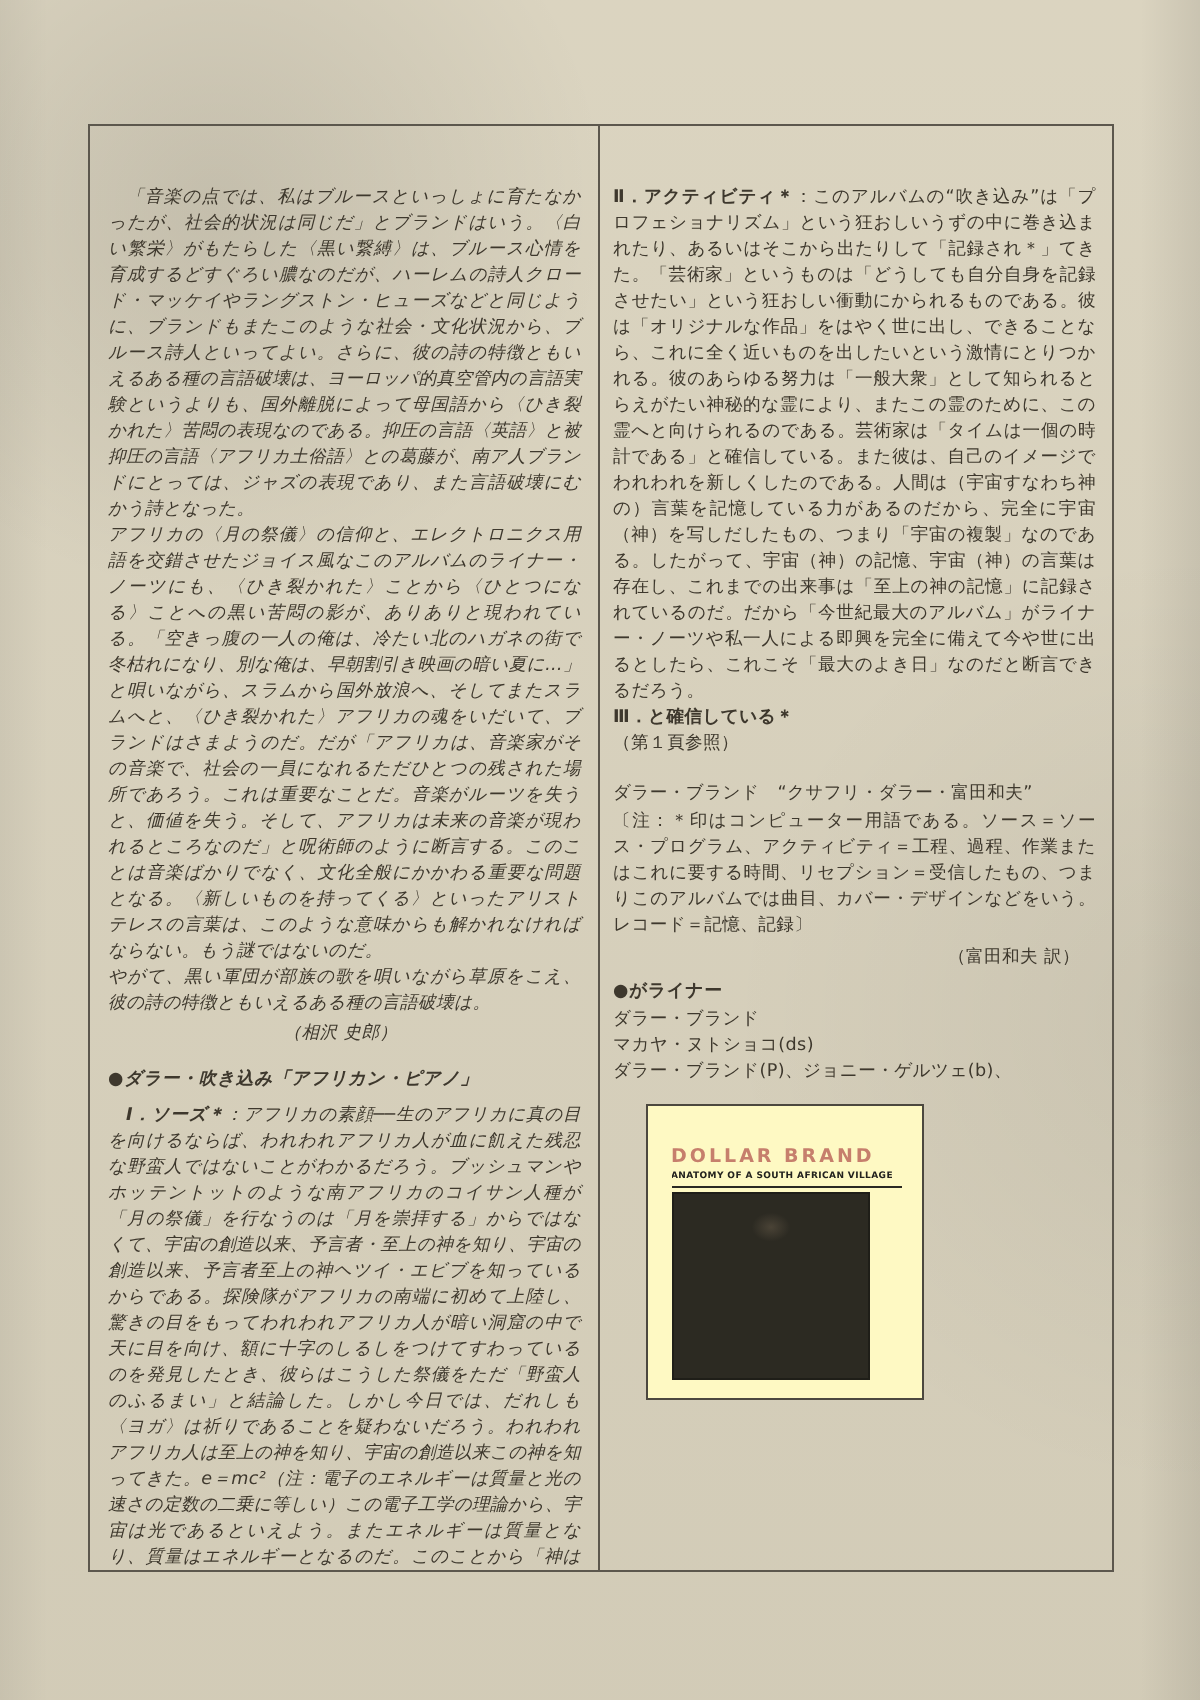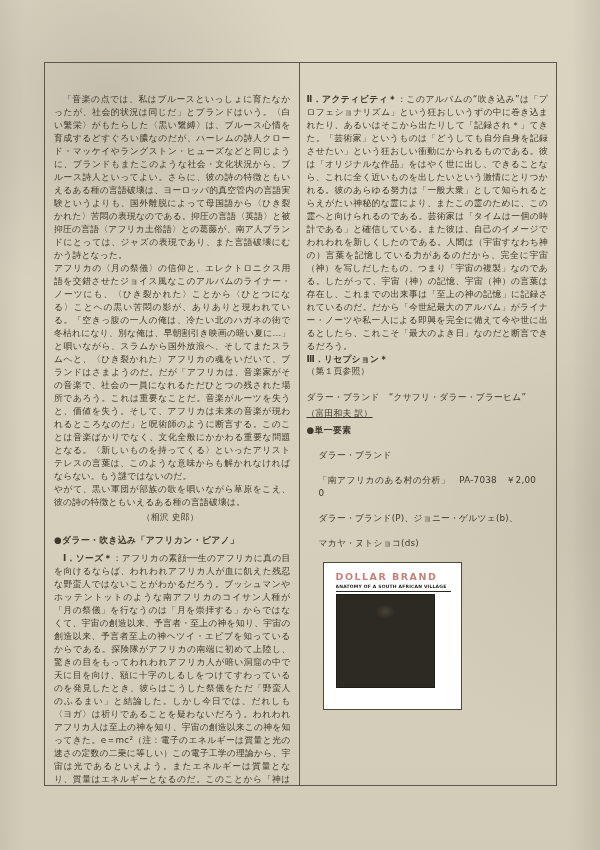--- a/index.html
+++ b/index.html
@@ -22,39 +22,39 @@
     border:1px solid #5c574d;
     display:flex;box-sizing:border-box;
     color:#3e382d;
   }
   .col{
     box-sizing:border-box;
     font-size:8.8px;line-height:13px;letter-spacing:0.2px;
     text-align:justify;word-break:break-all;
     overflow:hidden;
   }
-  .col-left{width:254px;padding:30px 8px 8px 9px;}
+  .col-left{width:254px;padding:30px 8px 8px 9px;font-style:italic;}
   .col-right{width:258px;border-left:1px solid #5c574d;padding:30px 8px 8px 7px;}
   p{margin:0;}
   .indent{text-indent:9px;}
   .sig{text-align:center;padding-right:4px;margin:2px 0 10px 0;}
   .head{font-weight:bold;margin:4px 0 5px 0;letter-spacing:0.4px;}
   b.lead{font-weight:bold;}
   .ref-line{margin:0 0 12px 0;font-family:Liberation Mono, monospace;}
   .quote-line{margin:0 0 1px 0;}
-  .translator{padding-right:8px;margin:3px 11px 4px 0;text-decoration:underline;}
-  .promo p{margin:12px;}
+  .translator{text-align:right;padding-right:8px;margin:3px 0 4px 0;}
+  .promo p{margin:0;}
   .promo .head{margin:2px 0 1px 0;}
   .album{
     margin:9px 0 0 16px;
     width:139px;height:148px;
-    background:#ffffff;
+    background:#fef9c3;
     border:1px solid #4c483f;
     box-sizing:border-box;
-    padding:8px 10px 0 12px;
+    padding:20px 10px 0 12px;
     position:relative;
   }
   .album-artist{
     color:#bd6a5e;font-weight:bold;font-size:9.5px;letter-spacing:1.5px;
     line-height:11px;opacity:0.85;white-space:nowrap;overflow:hidden;
   }
   .album-title{
     color:#23221e;font-weight:bold;font-size:4.5px;letter-spacing:0.2px;
     line-height:7px;white-space:nowrap;overflow:hidden;
     border-bottom:1px solid #2a2923;padding-bottom:1px;margin-top:1px;
@@ -79,31 +79,31 @@
     <p class="indent">「音楽の点では、私はブルースといっしょに育たなかったが、社会的状況は同じだ」とブランドはいう。〈白い繁栄〉がもたらした〈黒い繋縛〉は、ブルース心情を育成するどすぐろい膿なのだが、ハーレムの詩人クロード・マッケイやラングストン・ヒューズなどと同じように、ブランドもまたこのような社会・文化状況から、ブルース詩人といってよい。さらに、彼の詩の特徴ともいえるある種の言語破壊は、ヨーロッパ的真空管内の言語実験というよりも、国外離脱によって母国語から〈ひき裂かれた〉苦悶の表現なのである。抑圧の言語〈英語〉と被抑圧の言語〈アフリカ土俗語〉との葛藤が、南ア人ブランドにとっては、ジャズの表現であり、また言語破壊にむかう詩となった。</p>
     <p>アフリカの〈月の祭儀〉の信仰と、エレクトロニクス用語を交錯させたジョイス風なこのアルバムのライナー・ノーツにも、〈ひき裂かれた〉ことから〈ひとつになる〉ことへの黒い苦悶の影が、ありありと現われている。「空きっ腹の一人の俺は、冷たい北のハガネの街で冬枯れになり、別な俺は、早朝割引き映画の暗い夏に…」と唄いながら、スラムから国外放浪へ、そしてまたスラムへと、〈ひき裂かれた〉アフリカの魂をいだいて、ブランドはさまようのだ。だが「アフリカは、音楽家がその音楽で、社会の一員になれるただひとつの残された場所であろう。これは重要なことだ。音楽がルーツを失うと、価値を失う。そして、アフリカは未来の音楽が現われるところなのだ」と呪術師のように断言する。このことは音楽ばかりでなく、文化全般にかかわる重要な問題となる。〈新しいものを持ってくる〉といったアリストテレスの言葉は、このような意味からも解かれなければならない。もう謎ではないのだ。</p>
     <p>やがて、黒い軍団が部族の歌を唄いながら草原をこえ、彼の詩の特徴ともいえるある種の言語破壊は。</p>
     <p class="sig">（相沢 史郎）</p>
     <p class="head">●ダラー・吹き込み「アフリカン・ピアノ」</p>
     <p class="indent"><b class="lead">Ⅰ．ソーズ＊</b><span>：アフリカの素顔──生のアフリカに真の目を向けるならば、われわれアフリカ人が血に飢えた残忍な野蛮人ではないことがわかるだろう。ブッシュマンやホッテントットのような南アフリカのコイサン人種が「月の祭儀」を行なうのは「月を崇拝する」からではなくて、宇宙の創造以来、予言者・至上の神を知り、宇宙の創造以来、予言者至上の神ヘツイ・エビブを知っているからである。探険隊がアフリカの南端に初めて上陸し、驚きの目をもってわれわれアフリカ人が暗い洞窟の中で天に目を向け、額に十字のしるしをつけてすわっているのを発見したとき、彼らはこうした祭儀をただ「野蛮人のふるまい」と結論した。しかし今日では、だれしも〈ヨガ〉は祈りであることを疑わないだろう。われわれアフリカ人は至上の神を知り、宇宙の創造以来この神を知ってきた。e＝mc²（注：電子のエネルギーは質量と光の速さの定数の二乗に等しい）この電子工学の理論から、宇宙は光であるといえよう。またエネルギーは質量となり、質量はエネルギーとなるのだ。このことから「神は万物を創造し、また万物は神に返るべきである」（注：聖書の言葉）といえるし、人間の知識の根源は神の信仰であるともいえよう。もし前者が正しいのならば、後者も正しいという数学の原理と同じ関係にあるの</span></p>
   </div>
 
   <div class="col col-right">
     <p><b class="lead">Ⅱ．アクティビティ＊</b><span>：このアルバムの“吹き込み”は「プロフェショナリズム」という狂おしいうずの中に巻き込まれたり、あるいはそこから出たりして「記録され＊」てきた。「芸術家」というものは「どうしても自分自身を記録させたい」という狂おしい衝動にかられるものである。彼は「オリジナルな作品」をはやく世に出し、できることなら、これに全く近いものを出したいという激情にとりつかれる。彼のあらゆる努力は「一般大衆」として知られるとらえがたい神秘的な霊により、またこの霊のために、この霊へと向けられるのである。芸術家は「タイムは一個の時計である」と確信している。また彼は、自己のイメージでわれわれを新しくしたのである。人間は（宇宙すなわち神の）言葉を記憶している力があるのだから、完全に宇宙（神）を写しだしたもの、つまり「宇宙の複製」なのである。したがって、宇宙（神）の記憶、宇宙（神）の言葉は存在し、これまでの出来事は「至上の神の記憶」に記録されているのだ。だから「今世紀最大のアルバム」がライナー・ノーツや私一人による即興を完全に備えて今や世に出るとしたら、これこそ「最大のよき日」なのだと断言できるだろう。</span></p>
-    <p><b class="lead">Ⅲ．リセプション＊</b></p>
+    <p><b class="lead">Ⅲ．と確信している＊</b></p>
     <p class="ref-line">（第１頁参照）</p>
-    <p class="quote-line">ダラー・ブランド　“クサフリ・ダラー・ブラーヒム”</p>
+    <p class="quote-line">ダラー・ブランド　“クサフリ・ダラー・富田和夫”</p>
+    <p>〔注：＊印はコンピューター用語である。ソース＝ソース・プログラム、アクティビティ＝工程、過程、作業またはこれに要する時間、リセプション＝受信したもの、つまりこのアルバムでは曲目、カバー・デザインなどをいう。レコード＝記憶、記録〕</p>
     <p class="translator">（富田和夫 訳）</p>
 
     <div class="promo">
-      <p class="head">●単一要素</p>
+      <p class="head">●がライナー</p>
       <p>ダラー・ブランド</p>
-      <p>「南アフリカのある村の分析」　PA-7038　￥2,000</p>
+      <p>マカヤ・ヌトショコ(ds)</p>
       <p>ダラー・ブランド(P)、ジョニー・ゲルツェ(b)、</p>
-      <p>マカヤ・ヌトショコ(ds)</p>
     </div>
 
     <div class="album">
       <div class="album-artist">DOLLAR BRAND</div>
       <div class="album-title">ANATOMY OF A SOUTH AFRICAN VILLAGE</div>
       <div class="album-photo"></div>
 
     </div>
   </div>
 

